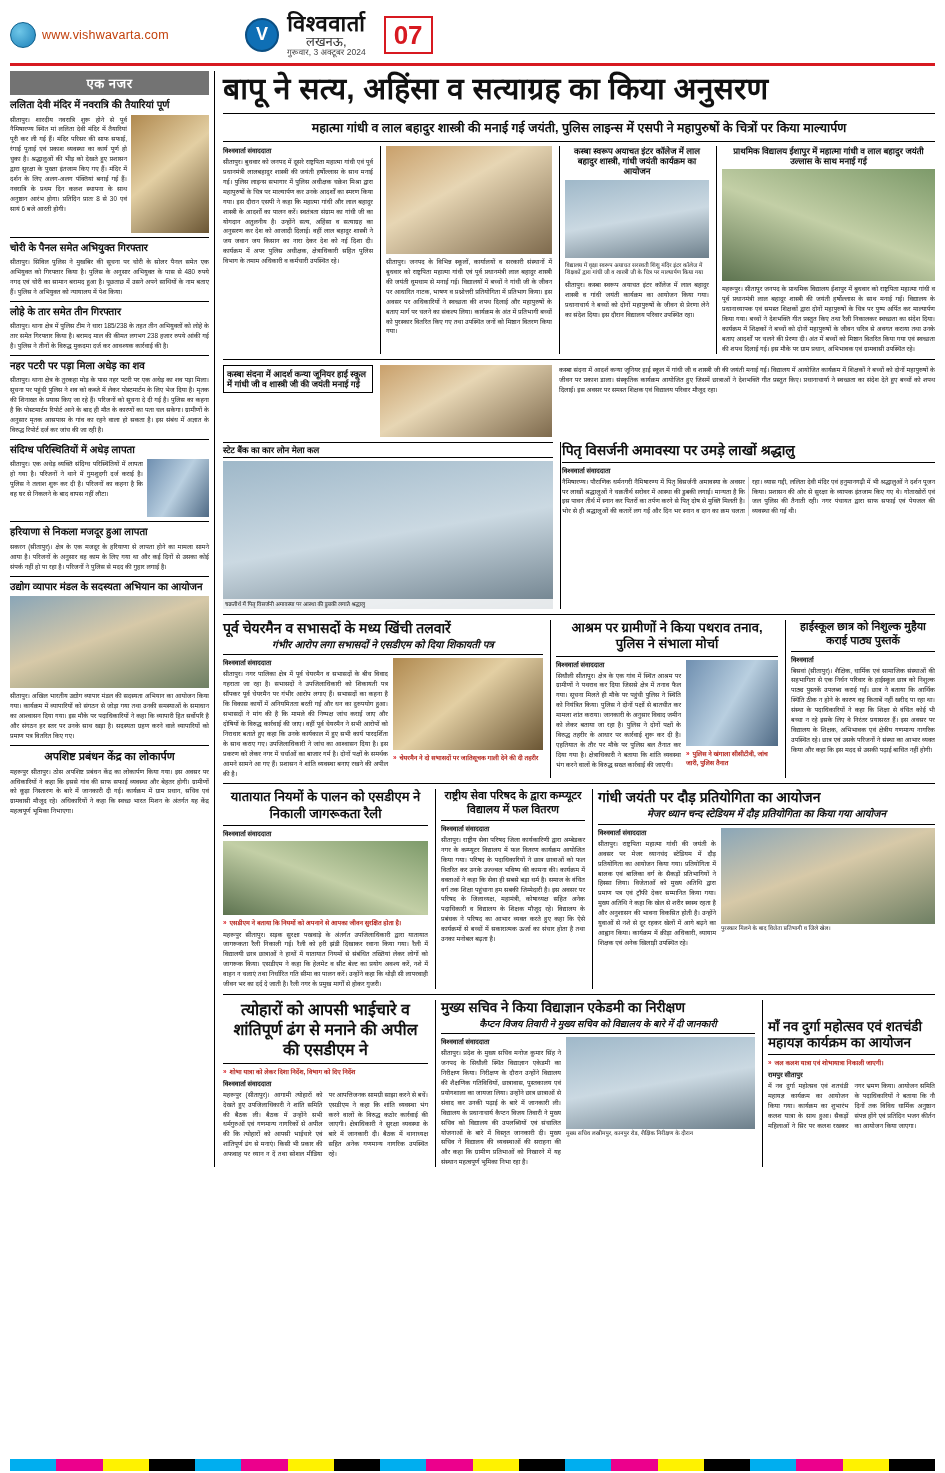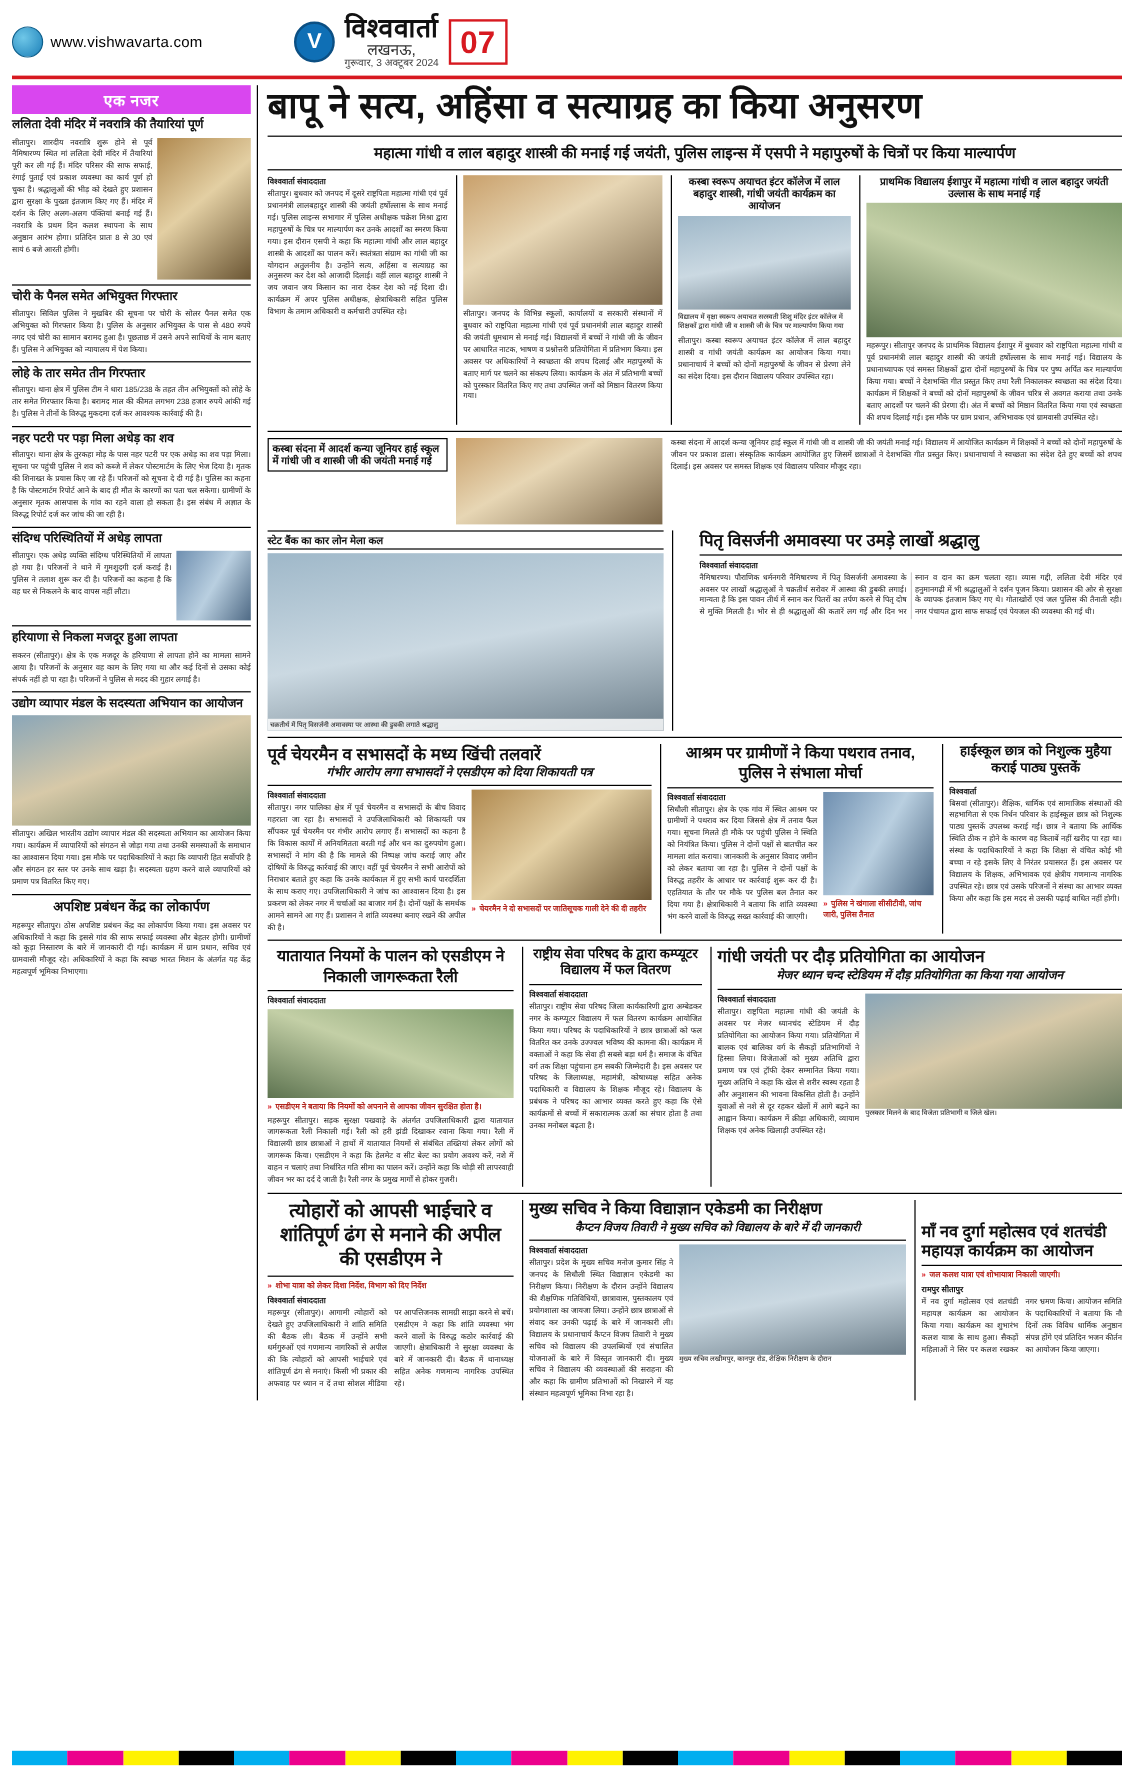--- a/index.html
+++ b/index.html
@@ -13,49 +13,49 @@
   }
   .page { width:945px; height:1473px; position:relative; padding: 8px 10px 0 10px; }
 
   
   .masthead { display:flex; align-items:center; height:58px; border-bottom:3px solid #d71920; padding-bottom:2px;}
   .globe {
     width:26px;height:26px;border-radius:50%;
     background: radial-gradient(circle at 35% 35%, #6fc7e8, #1b7fb8);
     border:1px solid #0d5f8c; margin-right:6px; flex:0 0 auto;
   }
-  .site-url { font-size:12.5px; color:#000000; letter-spacing:.2px; }
+  .site-url { font-size:12.5px; color:#c2410c; letter-spacing:.2px; }
   .mast-center { flex:1; text-align:center; }
   .mast-center .sec-title { font-size:27px; font-weight:bold; letter-spacing:1px; }
   .mast-right { display:flex; align-items:center; gap:8px; }
   .logo-badge {
     width:34px;height:34px;border-radius:50%;
     background:#0f6fb5; color:#fff; display:flex; align-items:center; justify-content:center;
     font-weight:bold; font-size:18px; border:2px solid #0b4f83;
   }
   .brand { line-height:1.05; text-align:center; }
   .brand .b1 { font-size:22px; font-weight:bold; letter-spacing:.5px; }
   .brand .b2 { font-size:13px; color:#333; }
   .brand .b3 { font-size:8.5px; color:#444; }
   .pageno {
     border:2px solid #d71920; color:#d71920; font-size:26px; font-weight:bold;
-    padding:0 8px; line-height:34px; 
+    padding:0 8px; line-height:34px; margin-left:10px;
   }
   .headline {
     font-size:30px; font-weight:bold; line-height:1.2; letter-spacing:.2px;
     border-bottom:1px solid #000; padding-bottom:6px;
   }
   .subhead { font-size:12.5px; font-weight:bold; text-align:center; padding:5px 2px 5px; border-bottom:1px solid #000;}
 
   
   .col-text { font-size:6.4px; line-height:1.55; text-align:justify; color:#1a1a1a; }
   .byline { font-size:6.6px; font-weight:bold; color:#111; margin-bottom:2px;}
 
   .box-title {
-    background:#d946ef; color:#fff; font-size:13px; font-weight:bold;
+    background:#737373; color:#fff; font-size:13px; font-weight:bold;
     text-align:center; padding:3px 0; letter-spacing:.5px;
   }
   .hl-sub { font-size:11.5px; font-weight:bold; line-height:1.25; border-bottom:1px solid #000; padding-bottom:3px; margin-bottom:3px;font-style:italic;}
   .hl-sub2 { font-size:10px; font-weight:bold; line-height:1.25; margin-bottom:3px;}
   .rule { border-top:1px solid #000; margin:4px 0; }
 
   .photo { background:#b9c4cc; position:relative; overflow:hidden; }
   .photo .cap { position:absolute; bottom:0; left:0; right:0; background:rgba(255,255,255,.82); font-size:5.6px; padding:1px 2px; }
   .cap-line { font-size:5.8px; line-height:1.35; padding:1px 0; }
   .bullet-line { font-size:6.4px; line-height:1.5; color:#b3261e; font-weight:bold; }
@@ -213,21 +213,21 @@
         </div>
       </div>
 
       <div style="display:flex;gap:7px;margin-top:5px;">
         <div style="width:330px;flex:0 0 330px;">
           <div class="small-hd" style="border-top:1px solid #000;border-bottom:1px solid #000;padding:2px 0;">स्टेट बैंक का कार लोन मेला कल</div>
           <div class="photo ph-c" style="width:100%;height:148px;margin-top:3px;">
             <div class="cap">चक्रतीर्थ में पितृ विसर्जनी अमावस्या पर आस्था की डुबकी लगाते श्रद्धालु</div>
           </div>
         </div>
-        <div class="sep-v" style="flex:1;padding-left:22px;">
+        <div class="sep-v" style="flex:1;padding-left:1px;">
           <div class="sec-hd" style="text-align:left;">पितृ विसर्जनी अमावस्या पर उमड़े लाखों श्रद्धालु</div>
           <div class="rule" style="margin:3px 0;"></div>
           <div class="byline">विश्ववार्ता संवाददाता</div>
           <div class="col-text" style="column-count:2;column-gap:7px;column-rule:1px solid #ccc;">नैमिषारण्य। पौराणिक धर्मनगरी नैमिषारण्य में पितृ विसर्जनी अमावस्या के अवसर पर लाखों श्रद्धालुओं ने चक्रतीर्थ सरोवर में आस्था की डुबकी लगाई। मान्यता है कि इस पावन तीर्थ में स्नान कर पितरों का तर्पण करने से पितृ दोष से मुक्ति मिलती है। भोर से ही श्रद्धालुओं की कतारें लग गईं और दिन भर स्नान व दान का क्रम चलता रहा।
 
 व्यास गद्दी, ललिता देवी मंदिर एवं हनुमानगढ़ी में भी श्रद्धालुओं ने दर्शन पूजन किया। प्रशासन की ओर से सुरक्षा के व्यापक इंतजाम किए गए थे। गोताखोरों एवं जल पुलिस की तैनाती रही। नगर पंचायत द्वारा साफ सफाई एवं पेयजल की व्यवस्था की गई थी।</div>
         </div>
       </div>
 
       <div class="rule" style="margin:5px 0;"></div>

